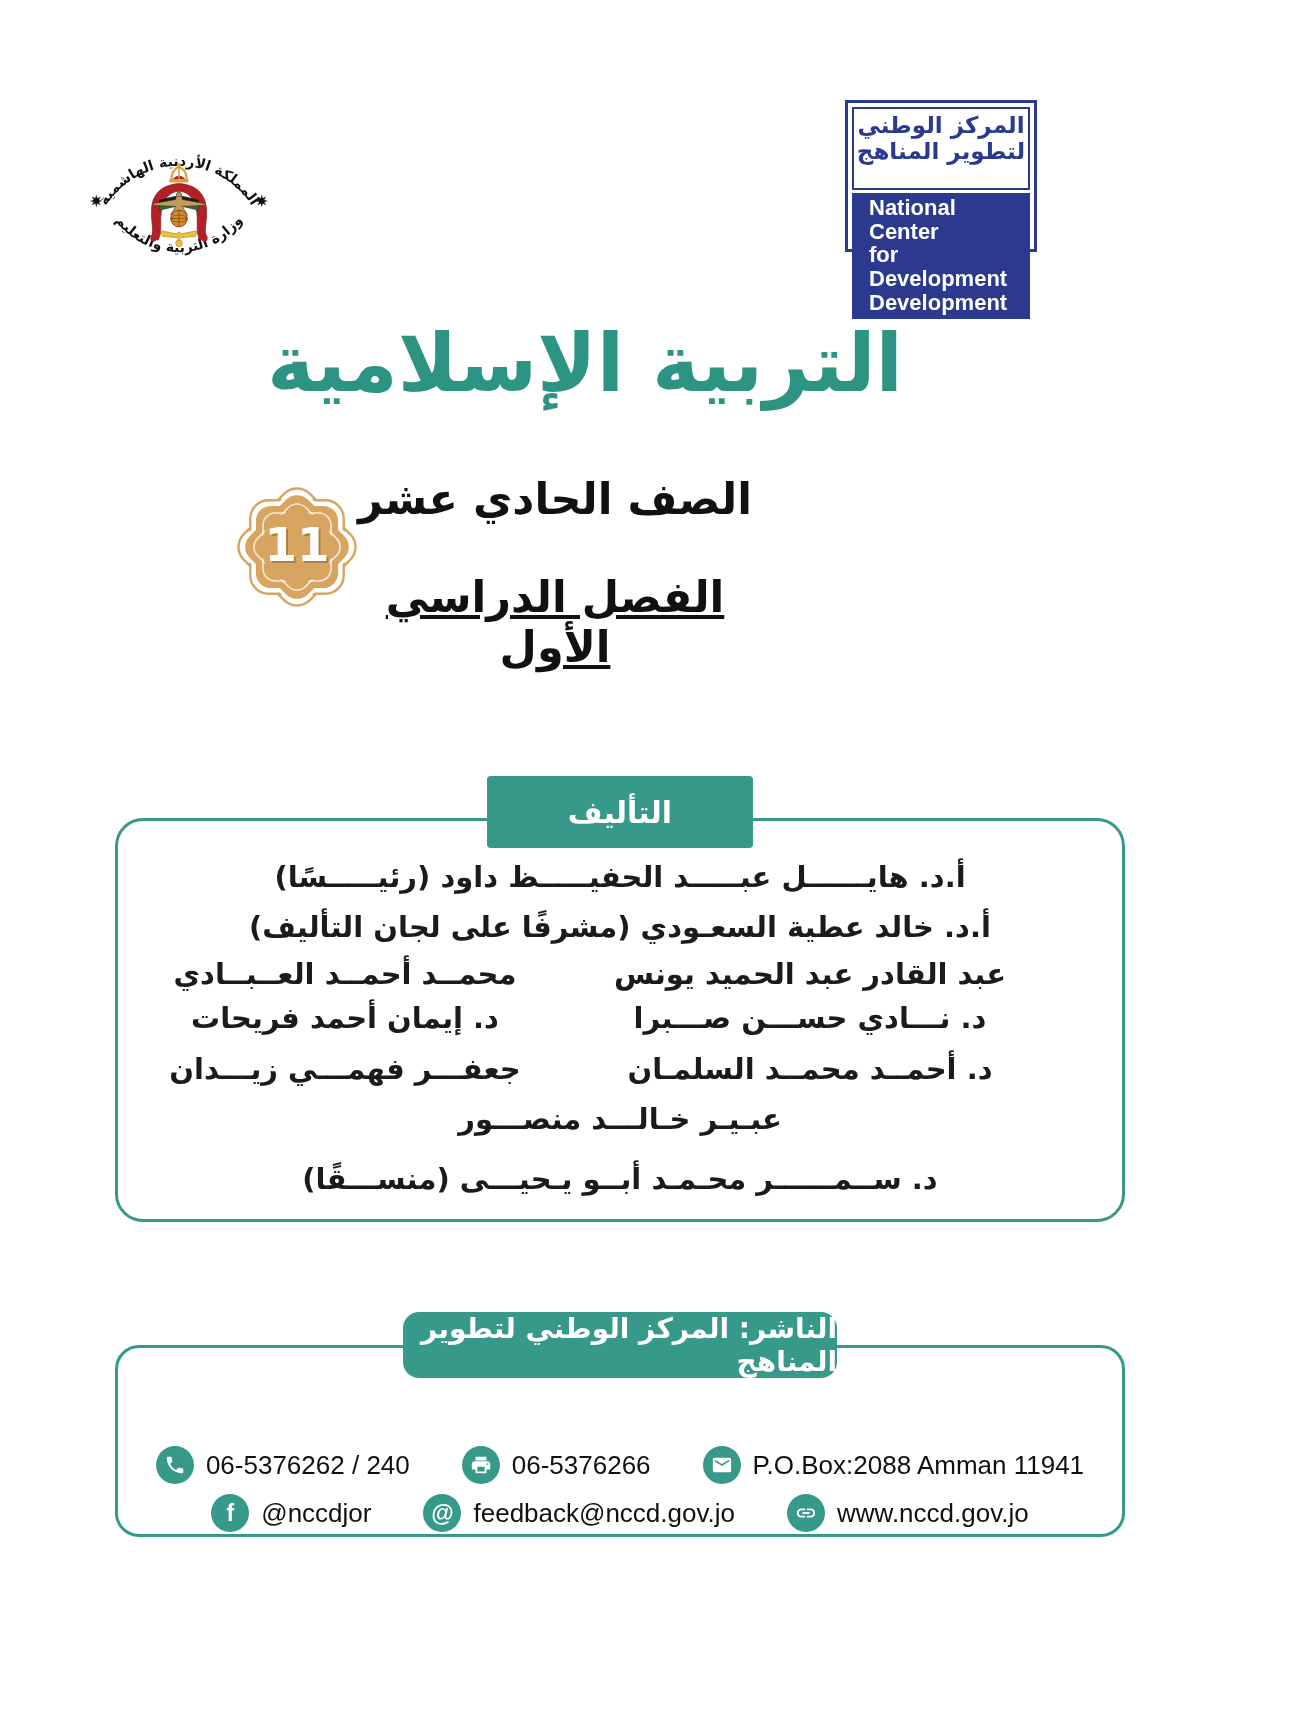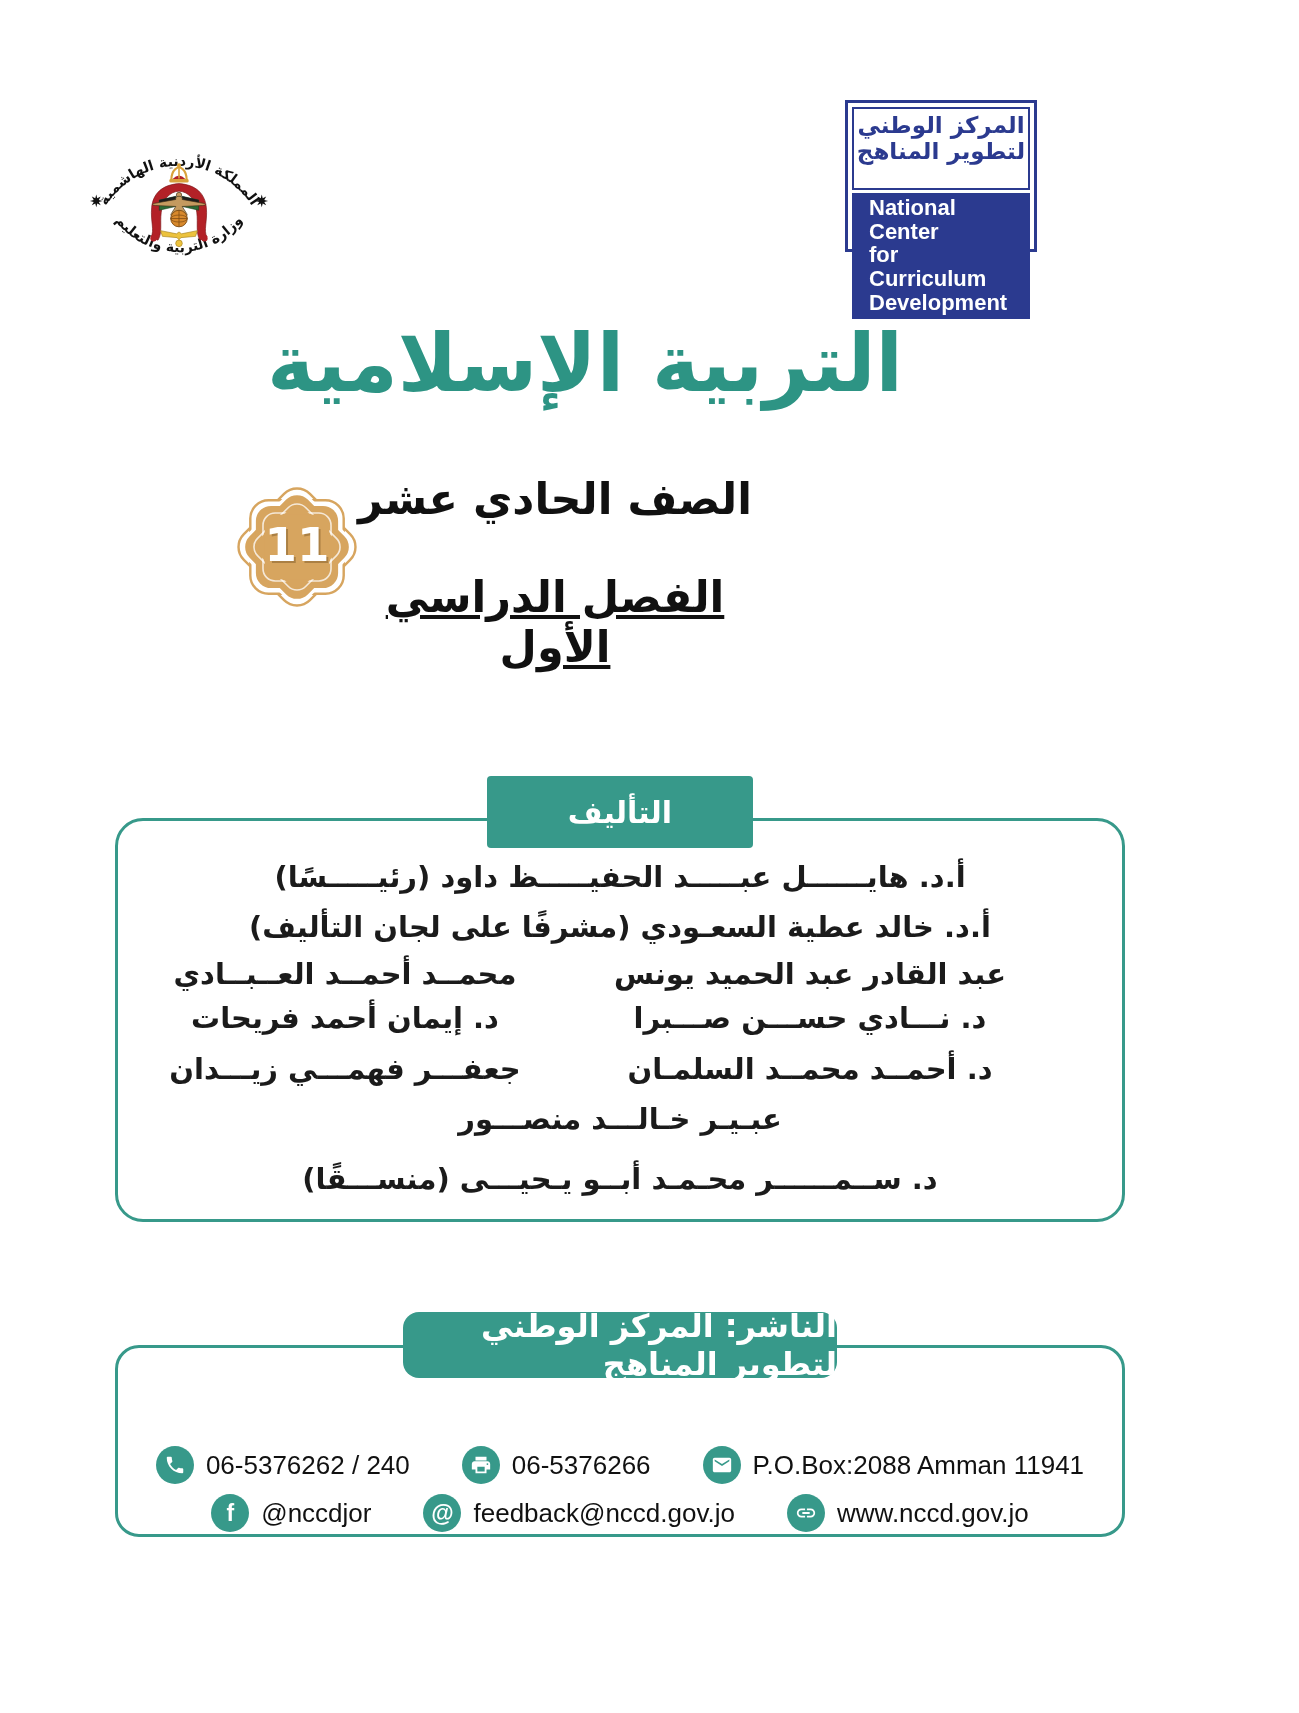--- a/index.html
+++ b/index.html
@@ -40,21 +40,21 @@
   .pair-right{position:absolute;right:95px;width:440px;text-align:center;direction:rtl;
               font-weight:bold;font-size:29px;color:#1b1b1b;white-space:nowrap;}
   .pair-left{position:absolute;left:10px;width:440px;text-align:center;direction:rtl;
              font-weight:bold;font-size:29px;color:#1b1b1b;white-space:nowrap;}
 
   
   .publisher-box{position:absolute;left:115px;top:1345px;width:1010px;height:192px;
                  border:3px solid #37998A;border-radius:24px;background:#ffffff;box-sizing:border-box;}
   .publisher-tab{position:absolute;left:403px;top:1312px;width:434px;height:66px;border-radius:16px;
                  background:#37998A;color:#fff;display:flex;align-items:center;justify-content:center;
-                 font-weight:bold;font-size:32px;direction:rtl;}
+                 font-weight:bold;font-size:28px;direction:rtl;}
   .publisher-intro{position:absolute;left:135px;top:1398px;width:970px;text-align:center;direction:rtl;
                    font-size:26px;color:#151515;}
   .contact-row{position:absolute;left:115px;width:1010px;display:flex;justify-content:center;
                align-items:center;gap:52px;}
   .contact-row.r1{top:1446px;}
   .contact-row.r2{top:1494px;}
   .contact-item{display:flex;align-items:center;gap:12px;
                 font-family:"Liberation Sans","DejaVu Sans",sans-serif;font-size:26px;color:#111;}
   .cicon{width:38px;height:38px;border-radius:50%;background:#37998A;display:flex;
          align-items:center;justify-content:center;flex:0 0 auto;color:#fff;
@@ -115,21 +115,21 @@
     </svg>
   </div>
 
   <div class="ncd-box">
     <div class="ncd-ar">
       <div>المركز الوطني</div>
       <div>لتطوير المناهج</div>
     </div>
     <div class="ncd-en">
       <div>National Center</div>
-      <div>for Curriculum</div>
+      <div>for Development</div>
       <div>Development</div>
     </div>
   </div>
 
   <div class="book-title">التربية الإسلامية</div>
 
   <div class="grade-badge">
     <svg viewBox="0 0 132 132" width="134" height="134">
       <g transform="translate(66,66)">
         <g transform="rotate(45)">

